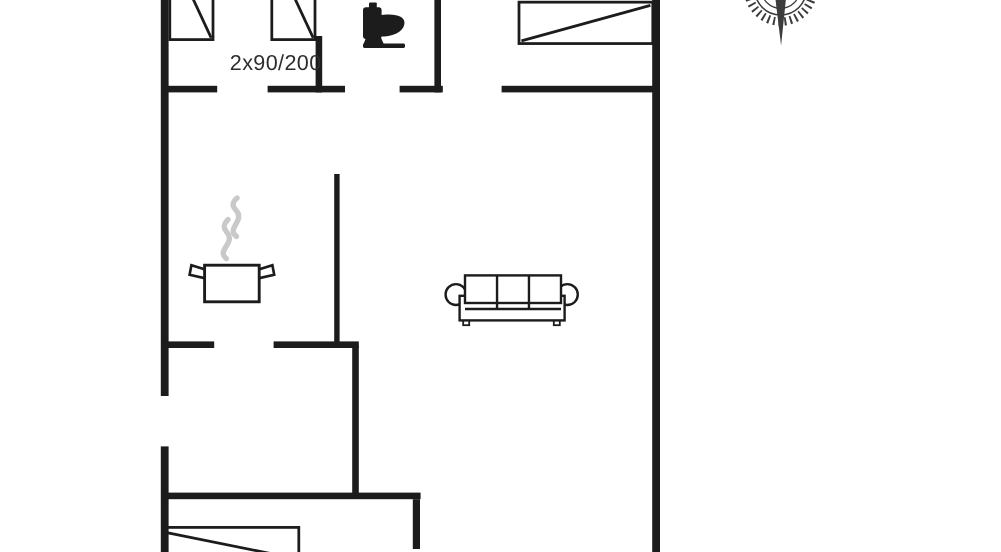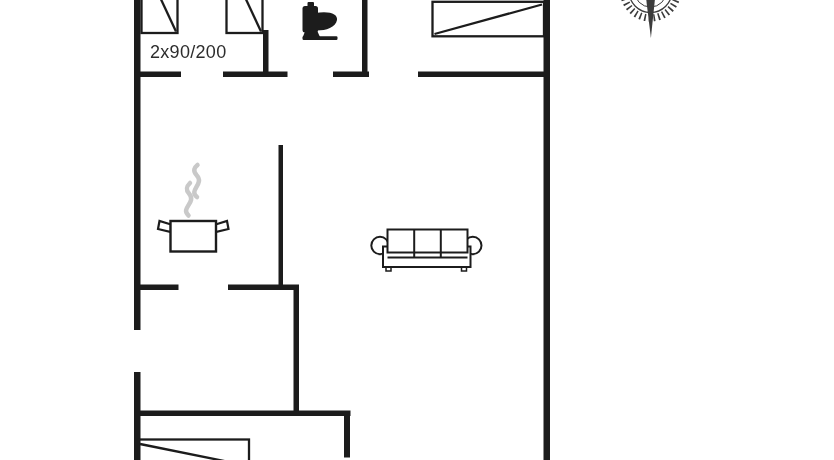--- a/index.html
+++ b/index.html
@@ -27,21 +27,21 @@
   .fw  { fill: #ffffff; stroke: var(--ink); }            
   .inkf{ fill: var(--ink); stroke: none; }               
   .steam { fill: none; stroke: var(--steam); stroke-linecap: round; }
   .cmp { fill: none; stroke: var(--compass); }
 
   .bed-label {
     position: absolute;
     left: 150px;
     top: 42px;
     width: 118px;
-    text-align: left;
+    text-align: right;
     font-size: 18px;
     line-height: 20px;
     color: var(--label);
     letter-spacing: 0.3px;
     user-select: none;
   }
 </style>
 </head>
 <body>
 

